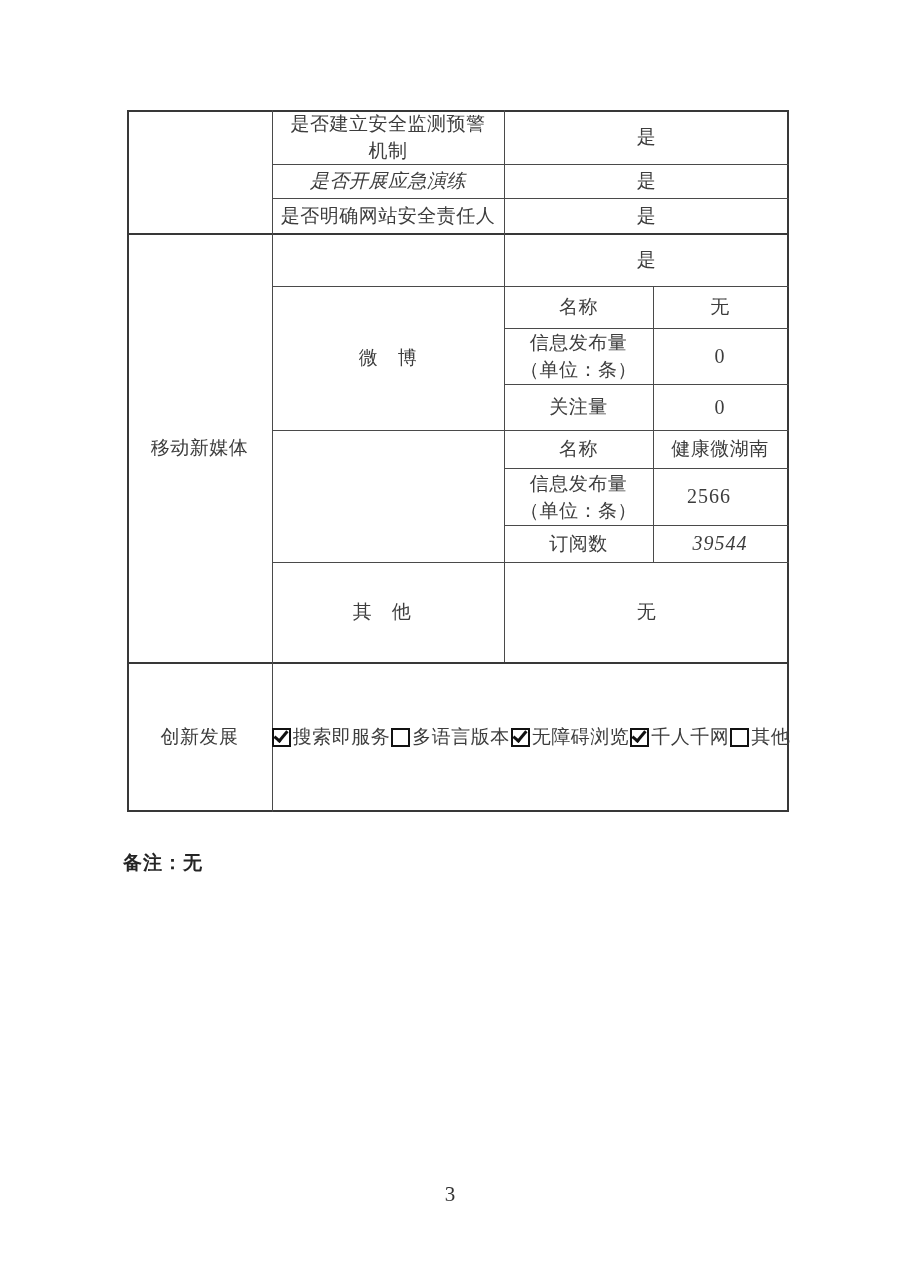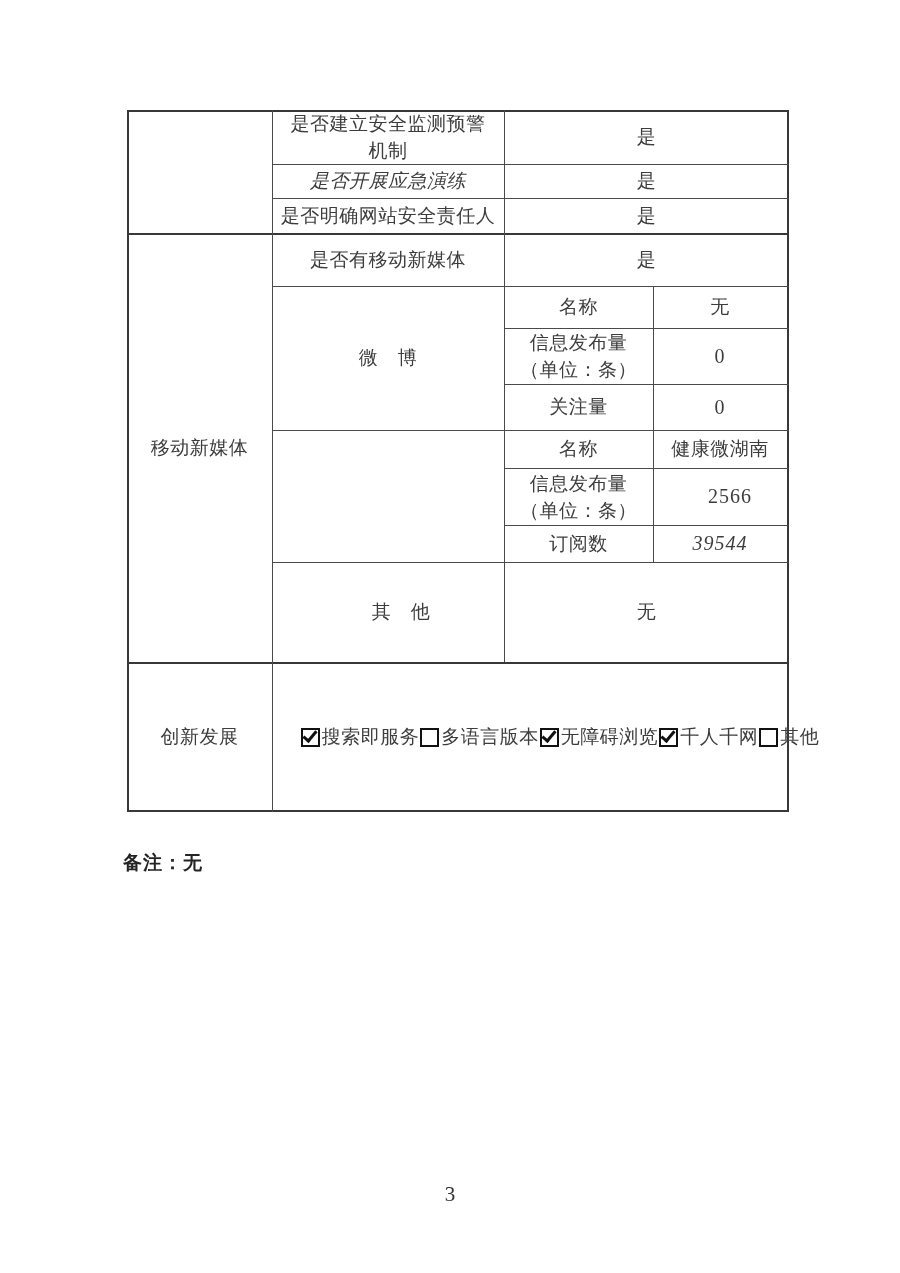--- a/index.html
+++ b/index.html
@@ -17,21 +17,21 @@
   .hl.thick{height:2px;background:var(--line-thick,#383838);}
   .vl.thick{width:2px;background:var(--line-thick,#383838);}
   .cell{
     position:absolute;display:flex;align-items:center;justify-content:center;
     text-align:center;font-size:19px;color:var(--text,#3d3d3d);letter-spacing:0.5px;
     box-sizing:border-box;
   }
   .cell.col{flex-direction:column;}
   .cell .ln{display:block;line-height:27px;}
   .num{font-size:20px;letter-spacing:1px;}
-  .innov-value{margin-left:29px;}
+  .innov-value{}
   .cb-row{display:flex;align-items:center;justify-content:center;white-space:nowrap;}
   .cb-item{display:inline-flex;align-items:center;}
   .checkbox{
     position:relative;display:inline-block;width:15px;height:15px;
     border:2.5px solid var(--checkbox,#111);background:#fff;margin:0 2px 0 1px;
     vertical-align:middle;flex:none;
   }
   .checkbox.checked::after{
     content:'';position:absolute;left:3px;top:-2px;width:5px;height:11px;
     border-right:3px solid var(--checkbox,#111);
@@ -85,21 +85,20 @@
     <div class="cell" style="left:377px;top:0;width:285px;height:54px;">是</div>
 
     <div class="cell" style="left:145px;top:54px;width:232px;height:34px;font-style:italic;">是否开展应急演练</div>
     <div class="cell" style="left:377px;top:54px;width:285px;height:34px;">是</div>
 
     <div class="cell" style="left:145px;top:88px;width:232px;height:35px;">是否明确网站安全责任人</div>
     <div class="cell" style="left:377px;top:88px;width:285px;height:35px;">是</div>
 
     <div class="cell" style="left:0;top:123px;width:145px;height:429px;">移动新媒体</div>
 
-    <div class="cell" style="left:145px;top:123px;width:232px;height:53px;">是否有移动新媒体</div>
     <div class="cell" style="left:377px;top:123px;width:285px;height:53px;">是</div>
 
     <div class="cell" style="left:145px;top:176px;width:232px;height:144px;">微　博</div>
 
     <div class="cell" style="left:377px;top:176px;width:149px;height:42px;">名称</div>
     <div class="cell" style="left:526px;top:176px;width:134px;height:42px;">无</div>
 
     <div class="cell col" style="left:377px;top:218px;width:149px;height:56px;">
       <span class="ln">信息发布量</span>
       <span class="ln">（单位：条）</span>
@@ -110,26 +109,26 @@
     <div class="cell num" style="left:526px;top:274px;width:134px;height:46px;">0</div>
 
 
     <div class="cell" style="left:377px;top:320px;width:149px;height:38px;">名称</div>
     <div class="cell" style="left:526px;top:320px;width:134px;height:38px;text-align:center;">健康微湖南</div>
 
     <div class="cell col" style="left:377px;top:358px;width:149px;height:57px;">
       <span class="ln">信息发布量</span>
       <span class="ln">（单位：条）</span>
     </div>
-    <div class="cell num" style="left:547px;top:358px;width:112px;height:57px;">2566</div>
+    <div class="cell num" style="left:526px;top:358px;width:112px;height:57px;">2566</div>
 
     <div class="cell" style="left:377px;top:415px;width:149px;height:37px;">订阅数</div>
     <div class="cell num" style="left:526px;top:415px;width:134px;height:37px;font-style:italic;">39544</div>
 
-    <div class="cell" style="left:158px;top:452px;width:232px;height:100px;">其　他</div>
+    <div class="cell" style="left:139px;top:452px;width:232px;height:100px;">其　他</div>
     <div class="cell" style="left:377px;top:452px;width:285px;height:100px;">无</div>
 
     <div class="cell" style="left:0;top:552px;width:145px;height:150px;">创新发展</div>
     <div class="cell innov-value" style="left:145px;top:552px;width:517px;height:150px;">
       <span class="cb-row">
           <span class="cb-item">
             <span class="checkbox checked"></span>
             <span class="cb-label">搜索即服务</span>
           </span>
           <span class="cb-item">

